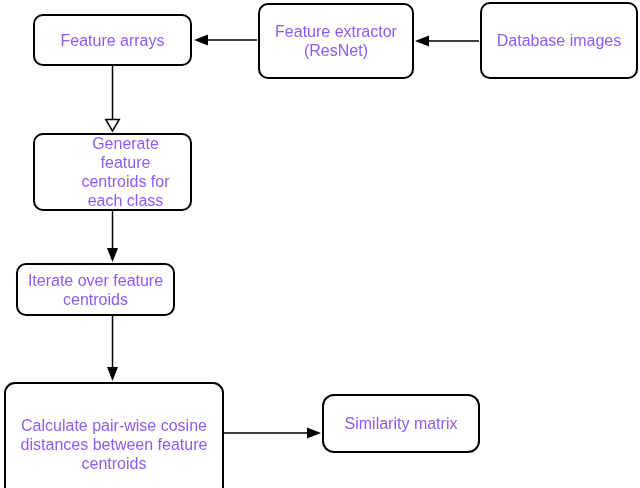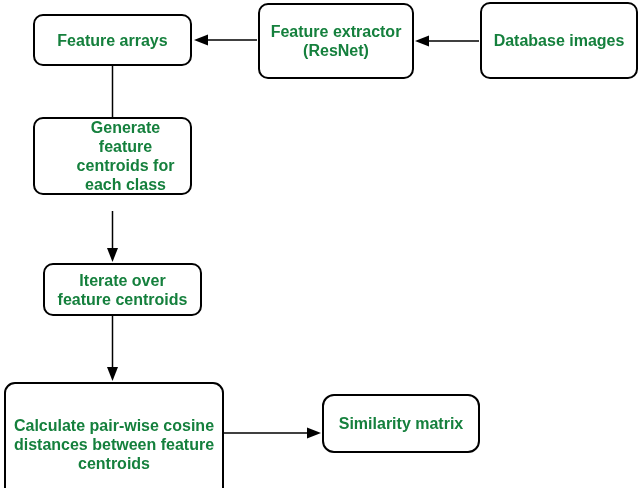--- a/index.html
+++ b/index.html
@@ -6,23 +6,22 @@
     margin: 0;
     padding: 0;
     background: #ffffff;
   }
   #canvas {
     position: relative;
     width: 640px;
     height: 488px;
     background: #ffffff;
     font-family: "Liberation Sans", sans-serif;
-    color: #15803d;
+    color: #8b5cf6;
     overflow: hidden;
-    font-weight: bold;
   }
   .arrow-layer {
     position: absolute;
     left: 0;
     top: 0;
     width: 640px;
     height: 488px;
   }
   .node {
     position: absolute;
@@ -34,22 +33,22 @@
     align-items: center;
     justify-content: center;
     text-align: center;
     font-size: 16px;
     line-height: 19px;
     padding: 2px 6px;
   }
   .node-feature-arrays     { left: 33px;  top: 14px;  width: 159px; height: 52px;  }
   .node-feature-extractor  { left: 258px; top: 3px;   width: 156px; height: 76px;  }
   .node-database-images    { left: 480px; top: 2px;   width: 158px; height: 77px;  }
-  .node-generate-centroids { left: 33px;  top: 117px; width: 159px; height: 78px; padding-left: 32px;  }
-  .node-iterate-centroids  { left: 43px;  top: 263px; width: 159px; height: 53px;  }
+  .node-generate-centroids { left: 33px;  top: 133px; width: 159px; height: 78px; padding-left: 32px;  }
+  .node-iterate-centroids  { left: 16px;  top: 263px; width: 159px; height: 53px;  }
   .node-calculate-distances{ left: 4px;   top: 382px; width: 220px; height: 124px; border-radius: 11px; }
   .node-similarity-matrix  { left: 322px; top: 394px; width: 158px; height: 59px;  border-radius: 12px; }
 </style>
 </head>
 <body>
 
 <div id="canvas">
 
   <svg class="arrow-layer" viewBox="0 0 640 488" xmlns="http://www.w3.org/2000/svg">
 

